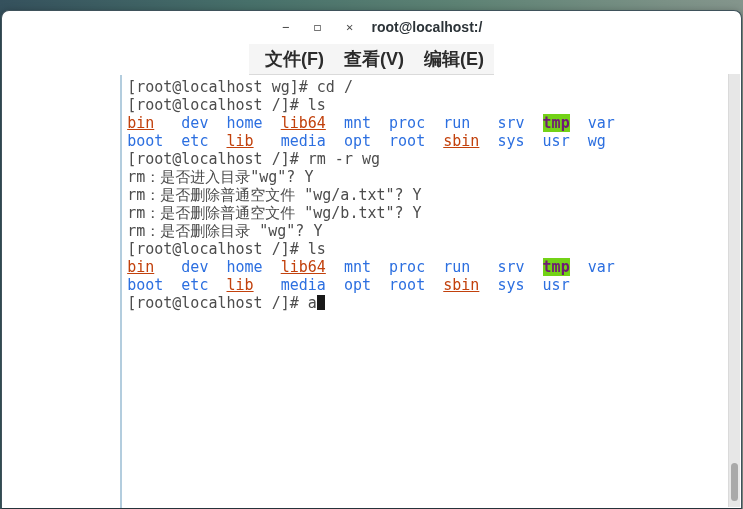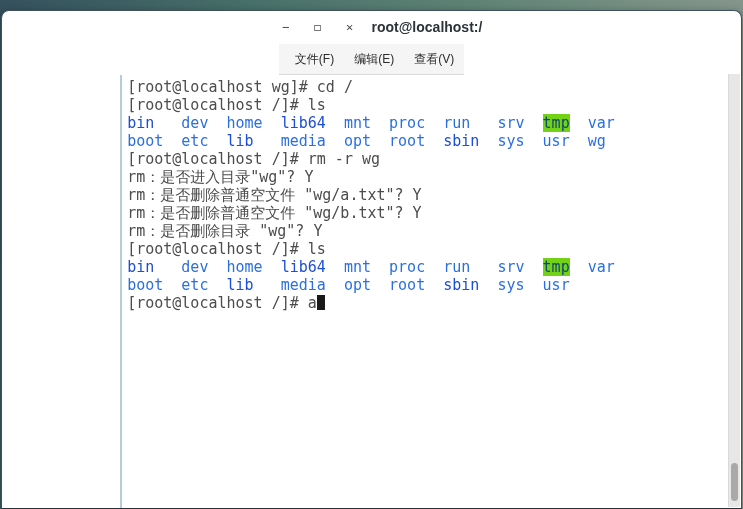--- a/index.html
+++ b/index.html
@@ -31,35 +31,35 @@
   .win-btn{
     width:24px;height:22px;border:none;background:transparent;color:#4a4a4a;
     font-size:12px;line-height:22px;text-align:center;cursor:default;padding:0;
     font-family:"DejaVu Sans Mono",monospace;
   }
   .menubar{
     height:30px;flex:0 0 30px;display:flex;align-items:stretch;
     background:#f5f5f5;border-bottom:1px solid #dadada;padding-left:6px;
   }
   .menu-item{
-    padding:0 10px;display:flex;align-items:center;font-size:12px;color:#2b2b2b;
+    padding:0 10px;display:flex;align-items:center;font-size:18px;color:#2b2b2b;font-weight:bold;
   }
   .terminal{
     flex:1;position:relative;background:#ffffff;
     border-left:2px solid #b3cdde;
     padding:3px 8px 0 5px;
     font-family:"DejaVu Sans Mono",monospace;
     font-size:15px;line-height:18px;color:#4c4c4c;
     white-space:pre;overflow:hidden;
   }
   .term-line{height:18px;}
   .seg-fg{color:#4c4c4c;}
   .seg-dir{color:#2c6fe0;margin-top:30px;}
-  .seg-ln{color:#1d4ed8;}
-  .seg-tmp{color:#0c4a6e;background:#73d216;}
+  .seg-ln{color:#c2410c;text-decoration:underline;}
+  .seg-tmp{color:#701a75;background:#73d216;font-weight:bold;}
   .cursor{
     display:inline-block;width:8px;height:15px;background:#191919;
     vertical-align:-2px;
   }
   .scrollbar{
     position:absolute;top:63px;right:1px;bottom:1px;width:11px;
     background:#e7e7e7;border-left:1px solid #dadada;
   }
   .scroll-thumb{
     position:absolute;left:2px;bottom:6px;width:7px;height:38px;
@@ -75,22 +75,22 @@
     <div class="title">root@localhost:/</div>
     <div class="win-controls">
       <button class="win-btn">−</button>
       <button class="win-btn">◻</button>
       <button class="win-btn">✕</button>
     </div>
   </div>
 
   <div class="menubar" id="menubar">
       <div class="menu-item">文件(F)</div>
+      <div class="menu-item">查看(V)</div>
       <div class="menu-item">编辑(E)</div>
-      <div class="menu-item">查看(V)</div>
     </div>
 
   <div class="terminal" id="terminal"><div class="term-line"><span class="seg-fg">[root@localhost wg]# cd /</span></div><div class="term-line"><span class="seg-fg">[root@localhost /]# ls</span></div><div class="term-line"><span class="seg-ln">bin</span><span class="seg-fg">   </span><span class="seg-dir">dev</span><span class="seg-fg">  </span><span class="seg-dir">home</span><span class="seg-fg">  </span><span class="seg-ln">lib64</span><span class="seg-fg">  </span><span class="seg-dir">mnt</span><span class="seg-fg">  </span><span class="seg-dir">proc</span><span class="seg-fg">  </span><span class="seg-dir">run</span><span class="seg-fg">   </span><span class="seg-dir">srv</span><span class="seg-fg">  </span><span class="seg-tmp">tmp</span><span class="seg-fg">  </span><span class="seg-dir">var</span></div><div class="term-line"><span class="seg-dir">boot</span><span class="seg-fg">  </span><span class="seg-dir">etc</span><span class="seg-fg">  </span><span class="seg-ln">lib</span><span class="seg-fg">   </span><span class="seg-dir">media</span><span class="seg-fg">  </span><span class="seg-dir">opt</span><span class="seg-fg">  </span><span class="seg-dir">root</span><span class="seg-fg">  </span><span class="seg-ln">sbin</span><span class="seg-fg">  </span><span class="seg-dir">sys</span><span class="seg-fg">  </span><span class="seg-dir">usr</span><span class="seg-fg">  </span><span class="seg-dir">wg</span></div><div class="term-line"><span class="seg-fg">[root@localhost /]# rm -r wg</span></div><div class="term-line"><span class="seg-fg">rm：是否进入目录"wg"? Y</span></div><div class="term-line"><span class="seg-fg">rm：是否删除普通空文件 "wg/a.txt"? Y</span></div><div class="term-line"><span class="seg-fg">rm：是否删除普通空文件 "wg/b.txt"? Y</span></div><div class="term-line"><span class="seg-fg">rm：是否删除目录 "wg"? Y</span></div><div class="term-line"><span class="seg-fg">[root@localhost /]# ls</span></div><div class="term-line"><span class="seg-ln">bin</span><span class="seg-fg">   </span><span class="seg-dir">dev</span><span class="seg-fg">  </span><span class="seg-dir">home</span><span class="seg-fg">  </span><span class="seg-ln">lib64</span><span class="seg-fg">  </span><span class="seg-dir">mnt</span><span class="seg-fg">  </span><span class="seg-dir">proc</span><span class="seg-fg">  </span><span class="seg-dir">run</span><span class="seg-fg">   </span><span class="seg-dir">srv</span><span class="seg-fg">  </span><span class="seg-tmp">tmp</span><span class="seg-fg">  </span><span class="seg-dir">var</span></div><div class="term-line"><span class="seg-dir">boot</span><span class="seg-fg">  </span><span class="seg-dir">etc</span><span class="seg-fg">  </span><span class="seg-ln">lib</span><span class="seg-fg">   </span><span class="seg-dir">media</span><span class="seg-fg">  </span><span class="seg-dir">opt</span><span class="seg-fg">  </span><span class="seg-dir">root</span><span class="seg-fg">  </span><span class="seg-ln">sbin</span><span class="seg-fg">  </span><span class="seg-dir">sys</span><span class="seg-fg">  </span><span class="seg-dir">usr</span></div><div class="term-line"><span class="seg-fg">[root@localhost /]# a</span><span class="cursor"></span></div></div>
 
   <div class="scrollbar">
     <div class="scroll-thumb"></div>
   </div>
 
 </div>
 

